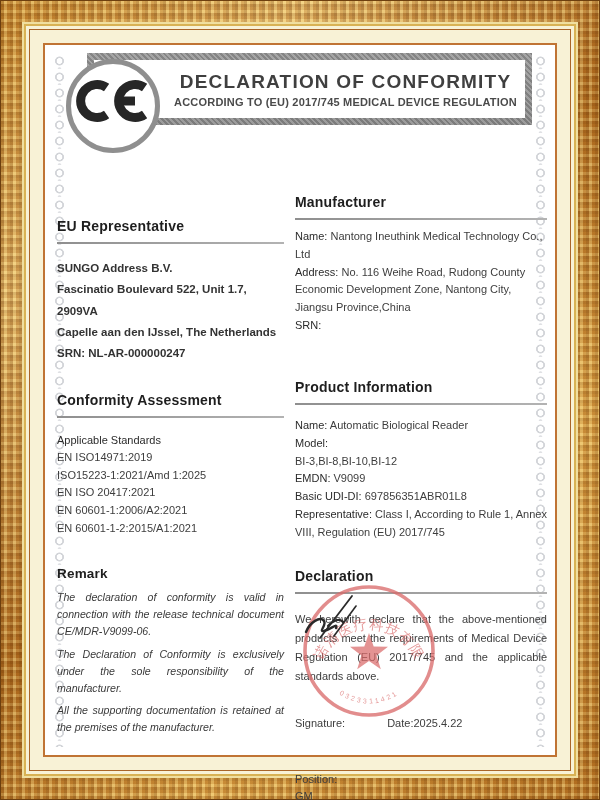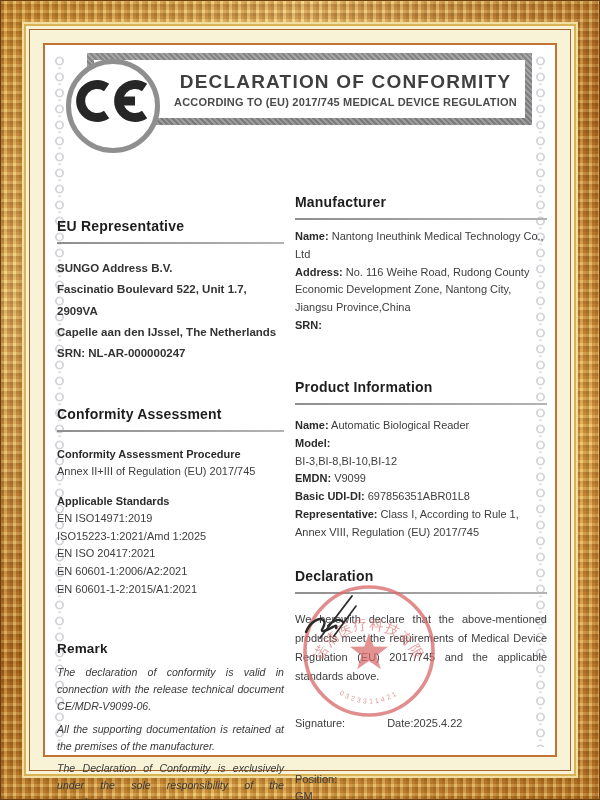--- a/index.html
+++ b/index.html
@@ -60,24 +60,24 @@
     position:absolute;left:66px;top:59px;width:94px;height:94px;border-radius:50%;
     background:#fff;border:5px solid #8f8f8f;z-index:2;box-sizing:border-box;
   }
 
   
   .col{position:absolute;color:#3d3d3d;font-size:11px;line-height:1.5;}
   .col-left{left:57px;top:216px;width:227px;}
   .col-right{left:295px;top:192px;width:252px;}
   .sec-heading{font-size:14px;font-weight:bold;color:#1e1e1e;letter-spacing:.2px;}
   .sec-rule{height:2px;background:linear-gradient(90deg,#8f8f8f,#b3b3b3);margin-top:5px;}
-  .b{font-weight:bold;color:#2b2b2b;}
+  .b{font-weight:normal;color:#2b2b2b;}
   .addr-block{margin-top:14px;font-weight:bold;color:#333;font-size:11.5px;line-height:1.85;}
   .std-line{line-height:1.62;}
-  .gap-lg{margin-top:40px;}
+  .gap-lg{margin-top:26px;}
   .gap-md{margin-top:14px;}
   .remark-para{
     font-style:italic;text-align:justify;font-size:10.6px;line-height:1.62;
     color:#3a3a3a;margin-top:5px;
   }
   .kv{line-height:1.62;}
   .decl-statement{margin-top:16px;line-height:1.75;text-align:justify;}
 
   .sig-row{margin-top:28px;display:flex;align-items:center;position:relative;}
   .sig-date{margin-left:42px;}
@@ -119,39 +119,35 @@
       <div>SUNGO Address B.V.</div>
       <div>Fascinatio Boulevard 522, Unit 1.7, 2909VA</div>
       <div>Capelle aan den IJssel, The Netherlands</div>
       <div>SRN: NL-AR-000000247</div>
     </div>
   </div>
 
   <div class="gap-lg">
     <div class="sec-heading">Conformity Assessment</div>
     <div class="sec-rule"></div>
-    <div class="gap-md">
-      <div class="b">Conformity Assessment Procedure</div>
-      <div>Annex II+III of Regulation (EU) 2017/745</div>
-    </div>
     <div class="gap-md">
       <div class="b">Applicable Standards</div>
       <div class="std-line">EN ISO14971:2019</div>
       <div class="std-line">ISO15223-1:2021/Amd 1:2025</div>
       <div class="std-line">EN ISO 20417:2021</div>
       <div class="std-line">EN 60601-1:2006/A2:2021</div>
       <div class="std-line">EN 60601-1-2:2015/A1:2021</div>
     </div>
   </div>
 
   <div class="gap-lg">
     <div class="sec-heading" style="font-size:13.5px;">Remark</div>
     <div class="remark-para">The declaration of conformity is valid in connection with the release technical document CE/MDR-V9099-06.</div>
+    <div class="remark-para">The Declaration of Conformity is exclusively under the sole responsibility of the manufacturer.</div>
     <div class="remark-para">All the supporting documentation is retained at the premises of the manufacturer.</div>
-    <div class="remark-para">The Declaration of Conformity is exclusively under the sole responsibility of the manufacturer.</div>
   </div>
 </div>
 
 <div class="col col-right">
   <div>
     <div class="sec-heading">Manufacturer</div>
     <div class="sec-rule"></div>
     <div class="kv" style="margin-top:8px;">
       <div><span class="b">Name:</span> <span>Nantong Ineuthink Medical Technology Co., Ltd</span></div>
       <div><span class="b">Address:</span> <span>No. 116 Weihe Road, Rudong County Economic Development Zone, Nantong City, Jiangsu Province,China</span></div>

